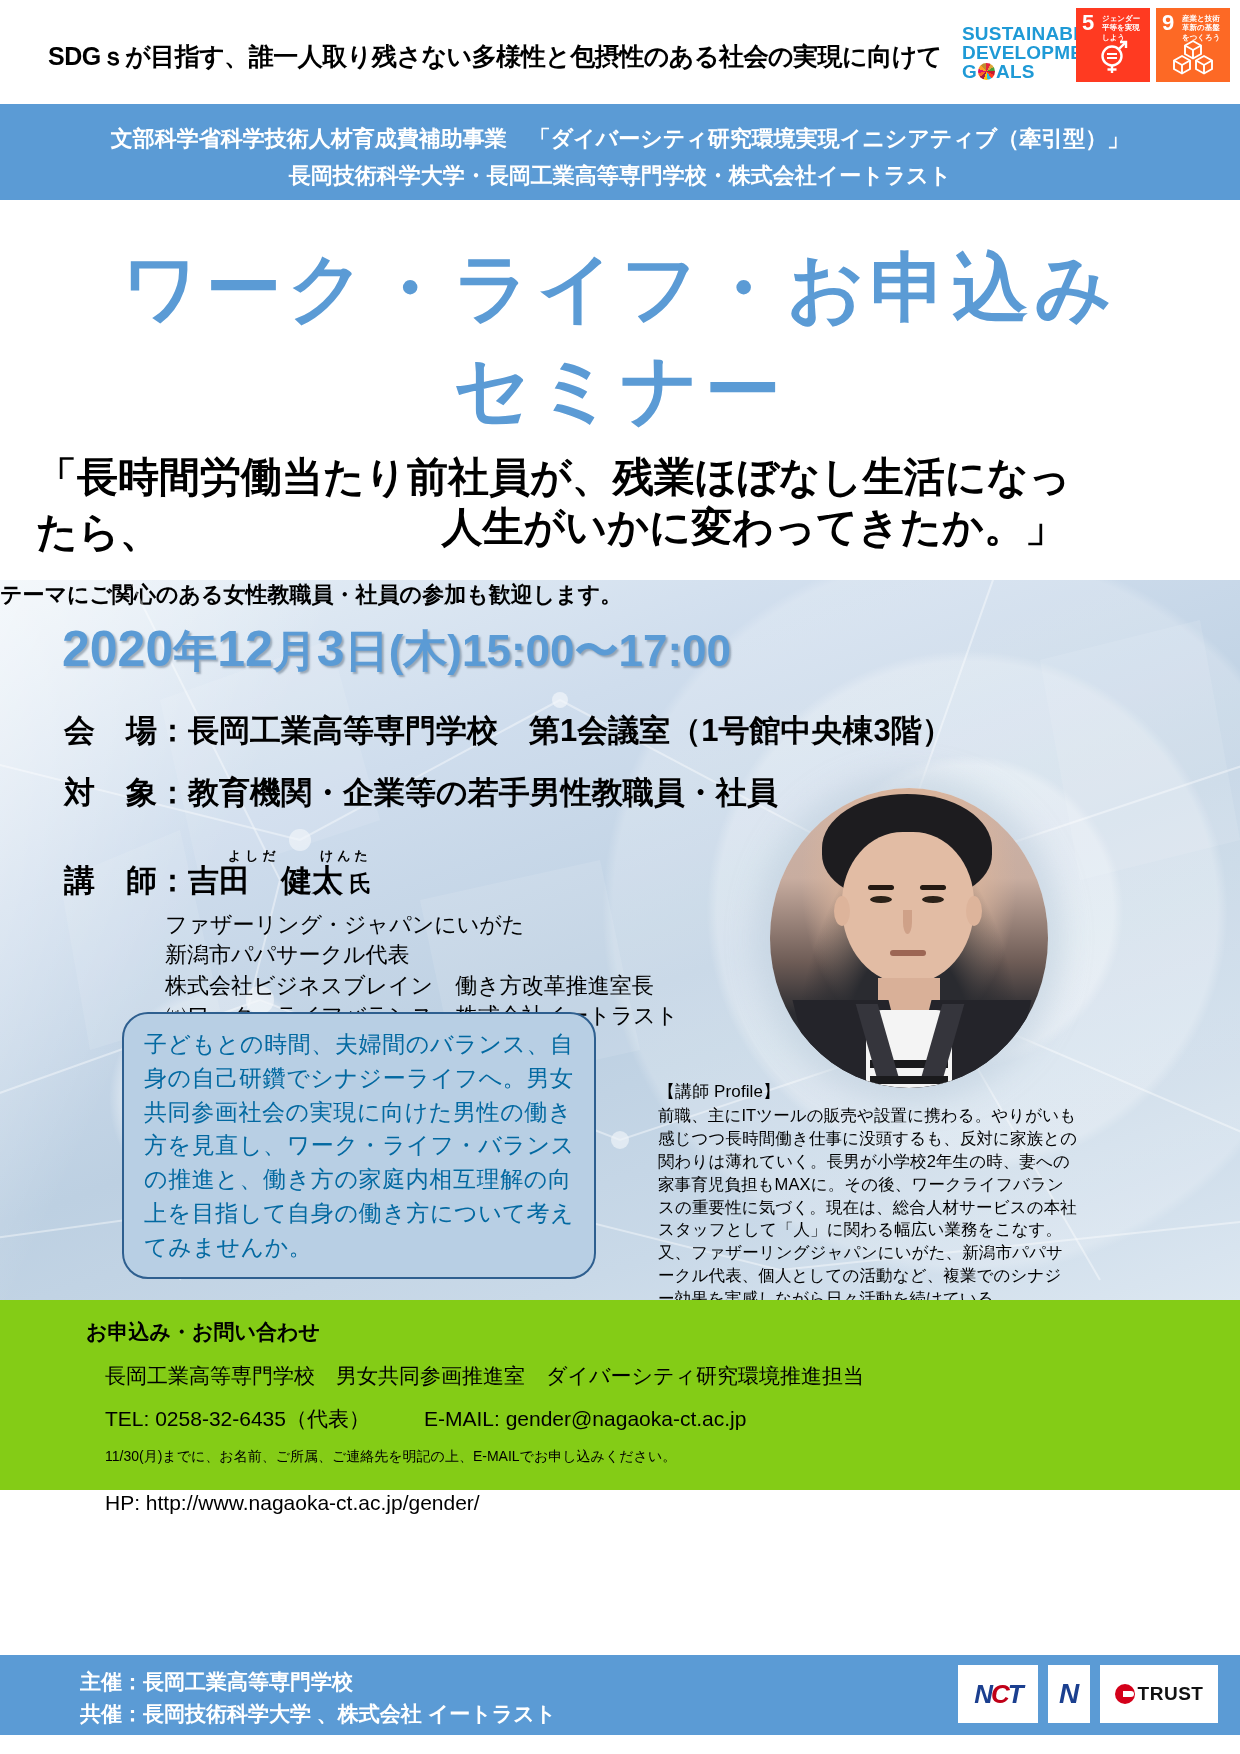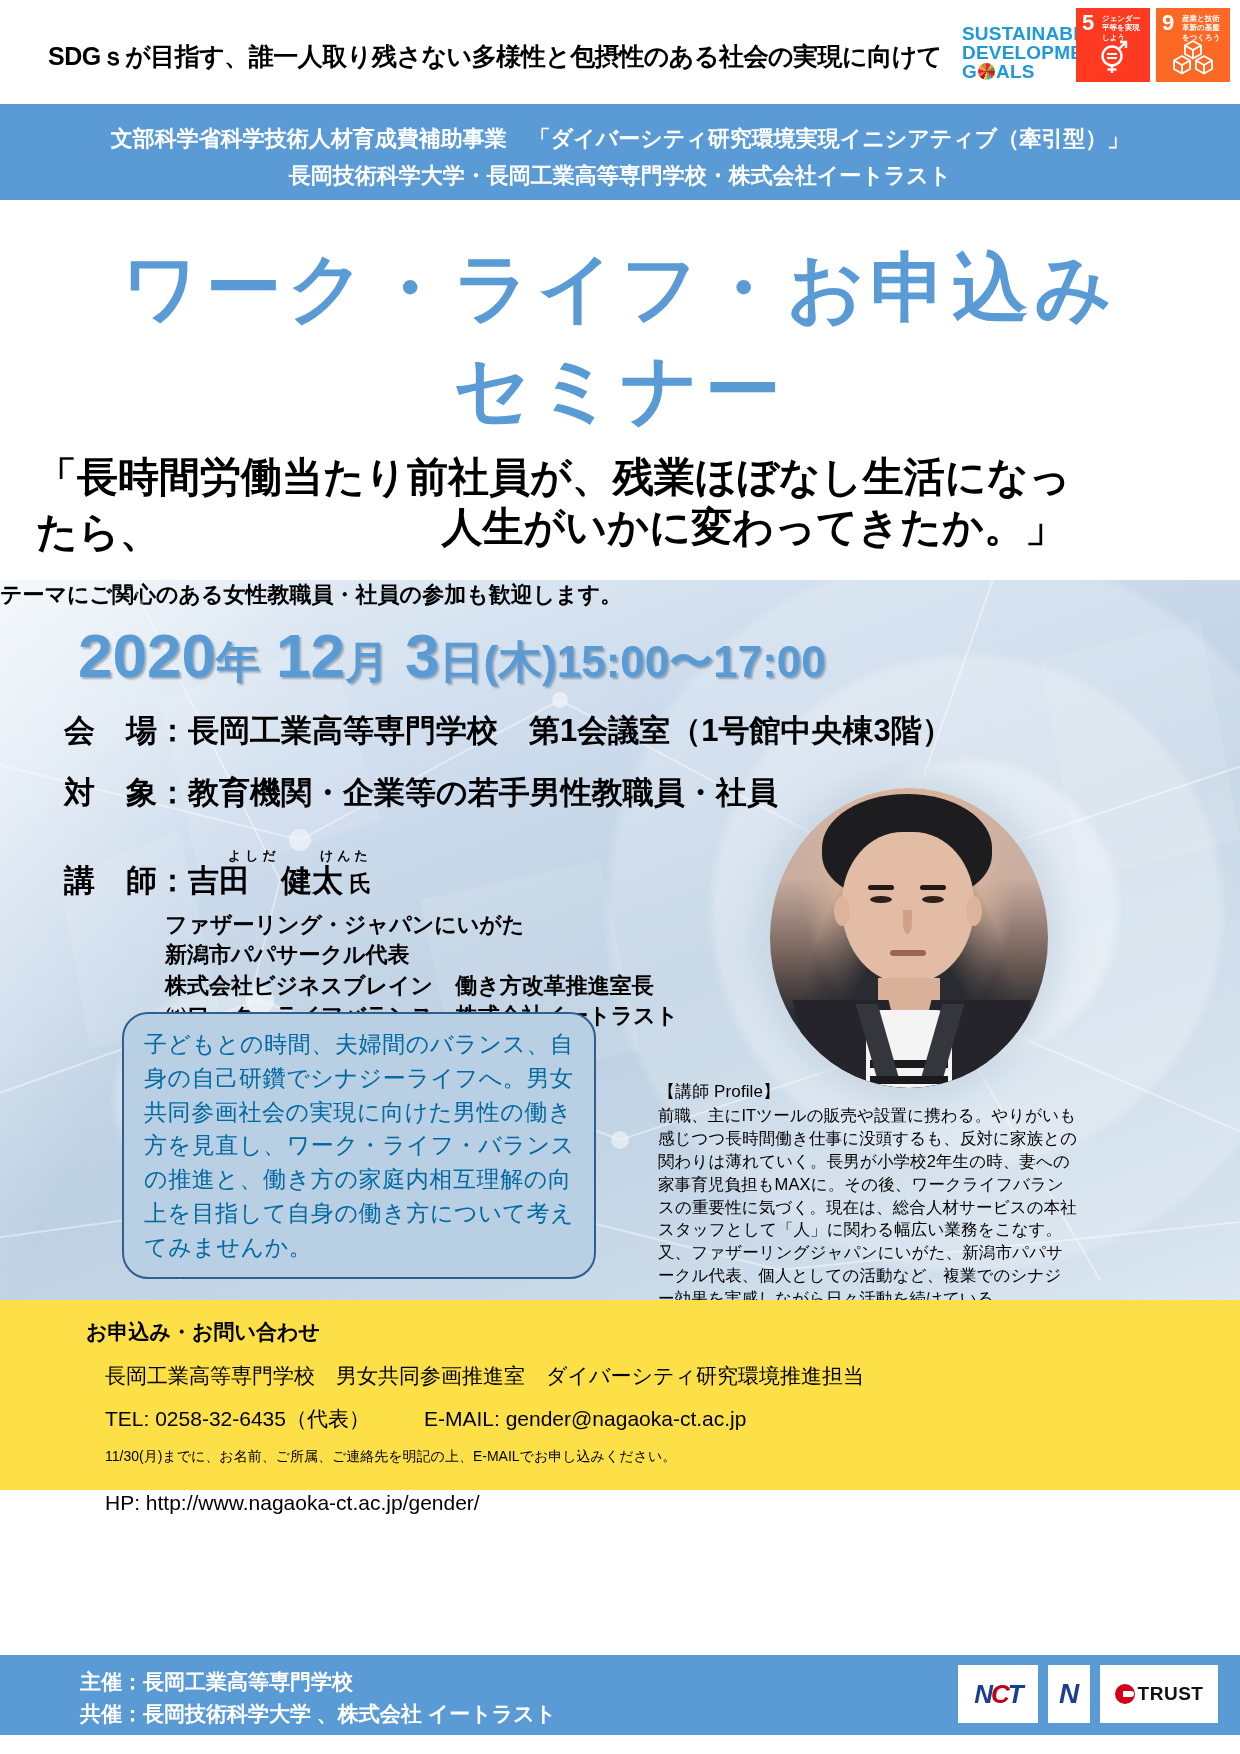--- a/index.html
+++ b/index.html
@@ -67,33 +67,33 @@
       radial-gradient(circle at 78% 46%, rgba(255,255,255,.30) 0 14%, rgba(255,255,255,0) 15%),
       radial-gradient(circle at 78% 46%, rgba(255,255,255,.25) 0 24%, rgba(255,255,255,0) 25%),
       radial-gradient(circle at 78% 46%, rgba(255,255,255,.20) 0 34%, rgba(255,255,255,0) 35%),
       radial-gradient(circle at 18% 72%, rgba(255,255,255,.30) 0 9%, rgba(255,255,255,0) 10%);
   }
   .body-sec .mesh{position:absolute;inset:0;opacity:.75;}
 
   .date-line{
     position:absolute;left:62px;top:40px;color:#5b9bd5;font-weight:bold;
     text-shadow:2px 2px 2px rgba(70,90,110,.45);white-space:nowrap;}
-  .date-line .big{font-size:62px;margin-left:16px;}
+  .date-line .big{font-size:50px;}
   .date-line .mid{font-size:44px;}
 
   .info-row{position:absolute;color:#000;font-weight:bold;white-space:nowrap;}
   .info-venue{left:64px;top:130px;font-size:31px;}
   .info-target{left:64px;top:192px;font-size:31px;}
   .info-note{left:168px;top:238px;font-size:22px;font-weight:bold;}
   .info-lect{left:64px;top:280px;font-size:31px;}
   .furi{position:absolute;font-size:13px;font-weight:bold;letter-spacing:4px;white-space:nowrap;}
   .furi.f1{left:228px;top:267px;}
   .furi.f2{left:320px;top:267px;}
 
-  .affil{position:absolute;left:165px;top:330px;font-size:22px;font-weight:bold;line-height:1.38;color:#000;}
+  .affil{position:absolute;left:165px;top:330px;font-size:22px;font-weight:normal;line-height:1.38;color:#000;}
 
   
   .bubble{
     position:absolute;left:122px;top:432px;width:474px;
     background:#b8cfe4;border:2px solid #2e5f8f;border-radius:26px;
     padding:14px 18px 12px 20px;box-sizing:border-box;
     font-size:23px;line-height:1.47;color:#0369a1;letter-spacing:.6px;}
 
   
   .portrait{
@@ -122,21 +122,21 @@
   .portrait .jk-r{position:absolute;left:150px;top:212px;width:100px;height:92px;background:#24242a;transform:skewX(-14deg);}
   .portrait .lap-l{position:absolute;left:96px;top:216px;width:22px;height:72px;background:#35353c;transform:skewX(16deg);}
   .portrait .lap-r{position:absolute;left:162px;top:216px;width:22px;height:72px;background:#35353c;transform:skewX(-16deg);}
 
   .profile{
     position:absolute;left:658px;top:500px;width:420px;
     font-size:16.5px;line-height:1.38;color:#000;letter-spacing:.1px;}
   .profile .ptitle{font-size:17px;margin-bottom:1px;}
 
   
-  .contact{position:absolute;left:0;top:1300px;width:1240px;height:190px;background:#fde047;}
+  .contact{position:absolute;left:0;top:1300px;width:1240px;height:190px;background:#84cc16;}
   .contact .head{position:absolute;left:86px;top:18px;font-size:21px;font-weight:bold;color:#000;}
   .contact .l1{position:absolute;left:105px;top:62px;font-size:21px;color:#000;}
   .contact .l2{position:absolute;left:105px;top:105px;font-size:21px;color:#000;}
   .contact .l2 .sp{display:inline-block;width:54px;}
   .contact .l3{position:absolute;left:105px;top:148px;font-size:14px;color:#000;}
   .contact .l4{position:absolute;left:105px;top:191px;font-size:21px;color:#000;}
 
   
   .footer{position:absolute;left:0;top:1655px;width:1240px;height:80px;background:#5b9bd5;}
   .footer .f1{position:absolute;left:80px;top:13px;color:#fff;font-weight:bold;font-size:21px;}

